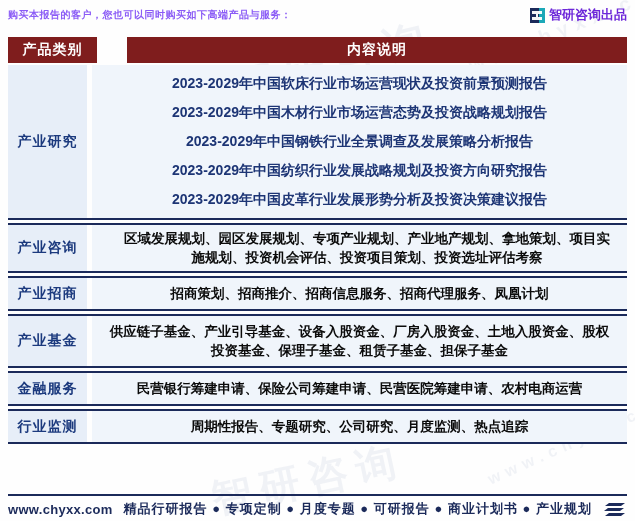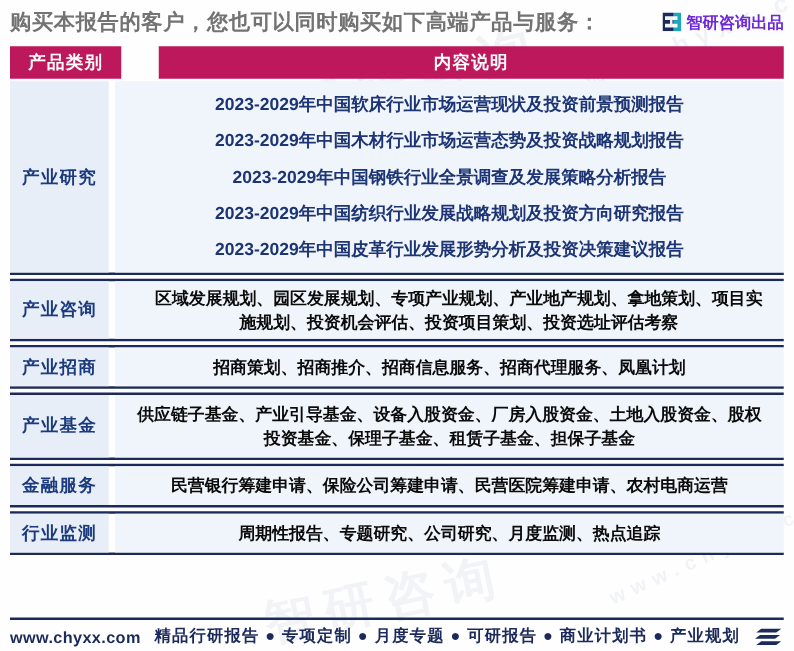--- a/index.html
+++ b/index.html
@@ -13,28 +13,28 @@
   .wm { position:absolute; color:#7d90b4; opacity:0.10; white-space:nowrap; pointer-events:none; z-index:0; }
   .wm1 { top:34px; left:230px; font-size:42px; transform:rotate(-14deg); letter-spacing:10px; }
   .wm2 { top:18px; left:440px; font-size:20px; transform:rotate(-22deg); letter-spacing:7px; }
   .wm3 { top:452px; left:210px; font-size:40px; transform:rotate(-12deg); letter-spacing:9px; }
   .wm4 { top:430px; left:480px; font-size:16px; transform:rotate(-24deg); letter-spacing:6px; }
 
   .topbar {
     position:absolute; top:6px; left:8px; right:8px;
     display:flex; justify-content:space-between; align-items:center; z-index:2;
   }
-  .top-note { font-size:17px; color:#737373; letter-spacing:0.5px; }
+  .top-note { font-size:10px; color:#8b5cf6; letter-spacing:0.5px; }
   .brand { display:flex; align-items:center; gap:4px; font-size:13px; color:#6d28d9; }
   .brand svg { display:block; }
 
   .table { position:absolute; top:37px; left:8px; width:619px; z-index:1; }
   .thead { display:flex; column-gap:5px; height:26px; margin-bottom:2px; }
   .th {
-    background:#be185d; color:#ffffff; font-size:14px;
+    background:#7f1d1d; color:#ffffff; font-size:14px;
     display:flex; align-items:center; justify-content:center; letter-spacing:1px;
   }
   .th.c1 { width:89px; }
   .th.c2 { flex:1;margin-left:25px; }
 
   .trow { display:flex; column-gap:5px; border-bottom:2px solid #1b2a5a; margin-bottom:3px; border-top:2px solid #1b2a5a; }
   .tbody .trow:first-child { border-top:none; }
   .tbody .trow:last-child { margin-bottom:0; }
   .tlabel {
     width:79px; background:#e7eef8; color:#1c3a7e; font-size:14px;

